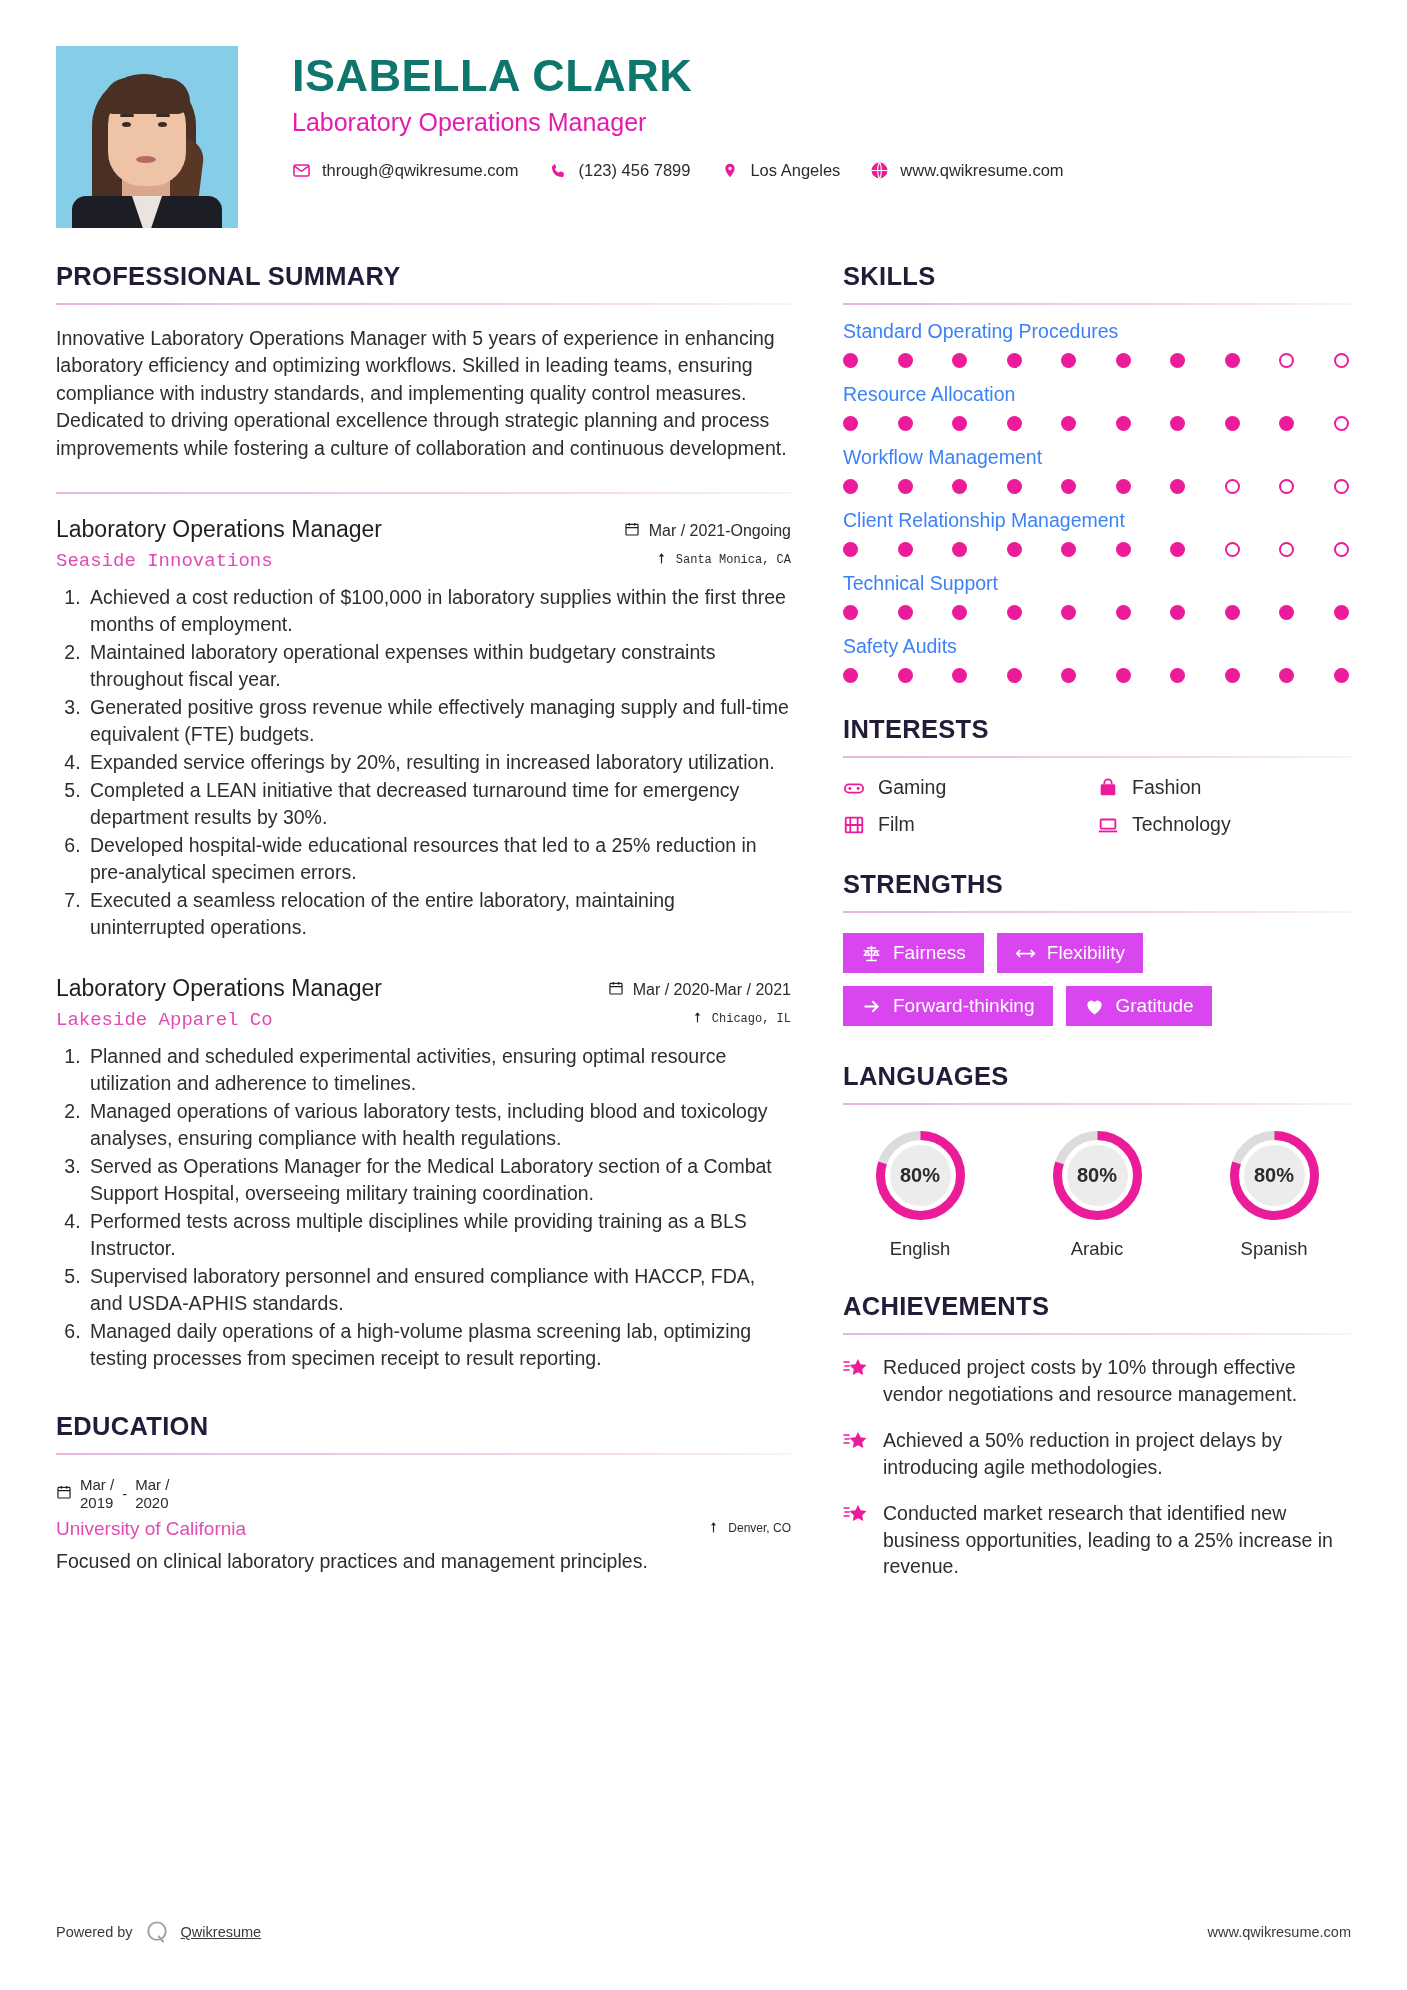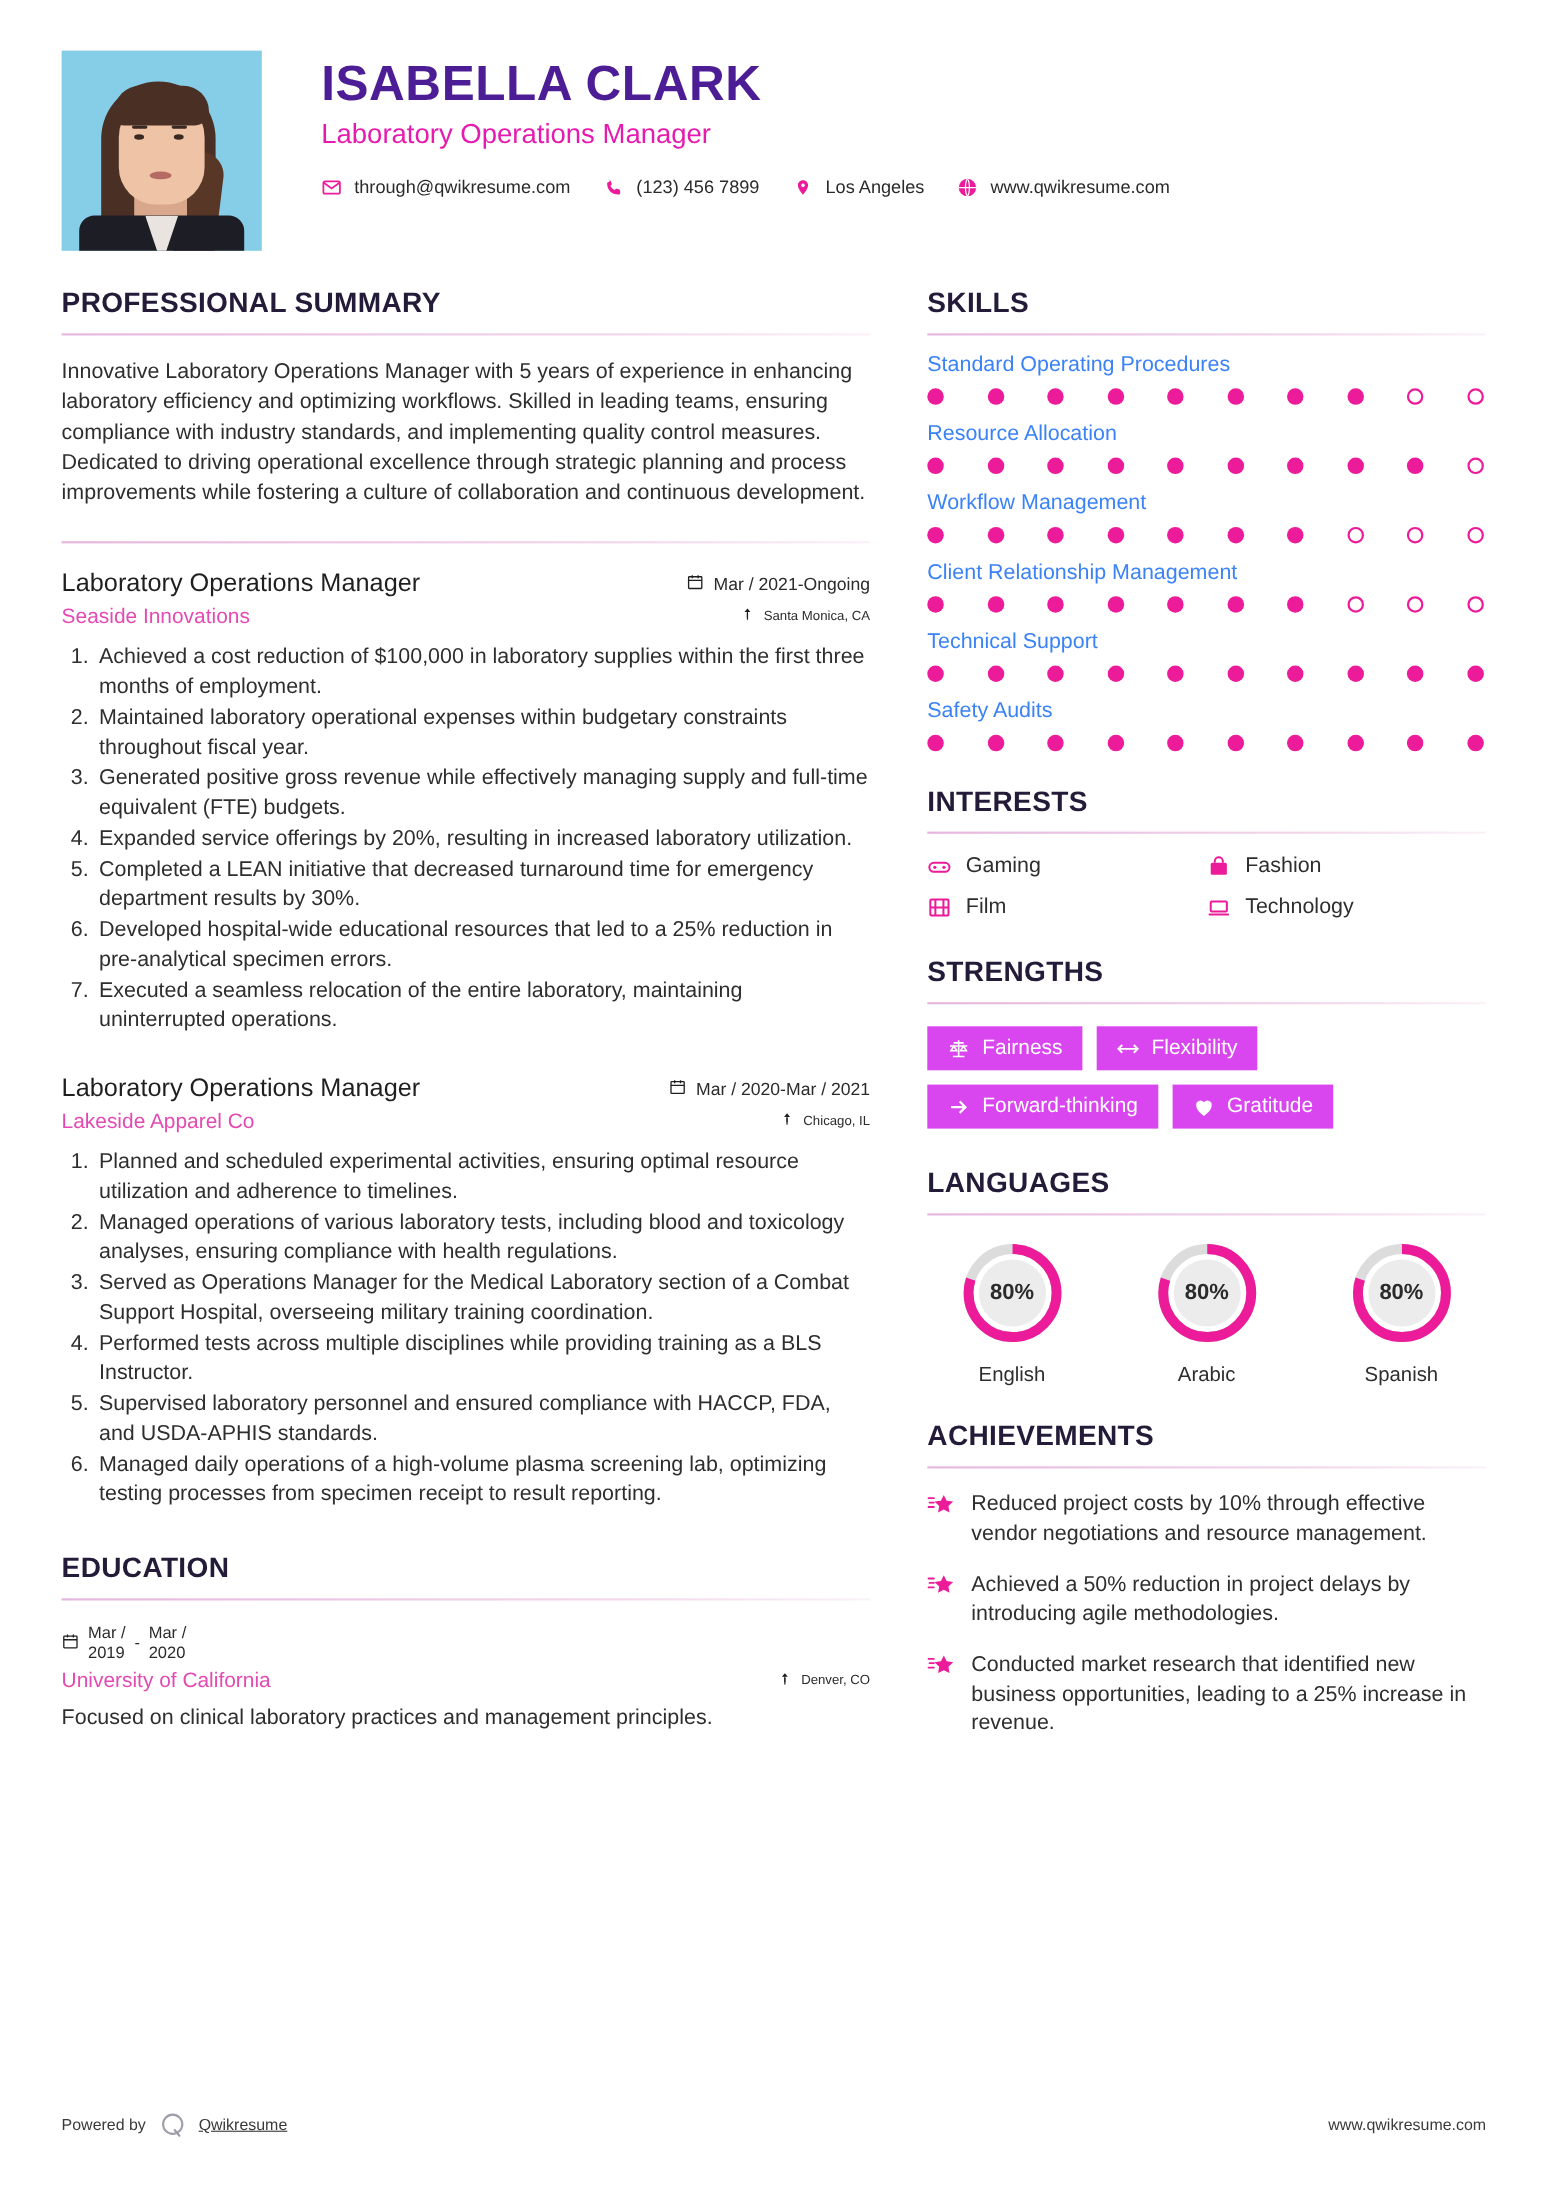--- a/index.html
+++ b/index.html
@@ -69,21 +69,21 @@
   }
   .photo .shirt {
     position:absolute; left:76px; top:150px; width:30px; height:40px;
     background:#e9e4e0; transform: rotate(0deg);
     clip-path: polygon(0 0, 100% 0, 55% 100%, 45% 100%);
   }
 
   .head-right { padding-top: 6px; flex: 1; }
   .name {
     font-size: 45px; font-weight: 700; letter-spacing: 0.5px;
-    color: #4c1d95; line-height: 1.05;
+    color: #0f766e; line-height: 1.05;
   }
   .role {
     font-size: 25px; color: #e51bb0; margin-top: 9px; font-weight: 400;
   }
   .contact-row {
     display: flex; align-items: center; gap: 10px;
     margin-top: 24px; font-size: 16.5px; color: #2b2b2b;
   }
   .contact-item { display:flex; align-items:center; gap: 11px; margin-right: 20px; }
   .contact-item:last-child { margin-right: 0; }
@@ -105,21 +105,21 @@
   }
 
   .summary {
     margin-top: 20px; font-size: 19.5px; line-height: 1.41; color: #2e2e2e;
   }
 
   .job { margin-top: 22px; }
   .job-head { display:flex; justify-content: space-between; align-items: baseline; }
   .job-title { font-size: 23px; color: #1f1f1f; }
   .job-meta { font-size: 16px; color: #2b2b2b; display:flex; align-items:center; gap:9px; }
-  .job-sub { display:flex; justify-content: space-between; align-items: baseline; margin-top: 7px; }
+  .job-sub { display:flex; justify-content: space-between; align-items: baseline; margin-top: 7px; font-family: Liberation Mono, monospace; }
   .job-company { font-size: 19px; color: #e24bb3; }
   .job-loc { font-size: 12px; color: #2b2b2b; display:flex; align-items:center; gap:8px; }
 
   ol.bullets { margin: 12px 0 0 0; padding-left: 30px; }
   ol.bullets li {
     font-size: 19.5px; line-height: 1.385; color: #2e2e2e;
     margin-bottom: 1px; padding-left: 4px;
   }
 
   .edu { margin-top: 21px; }

